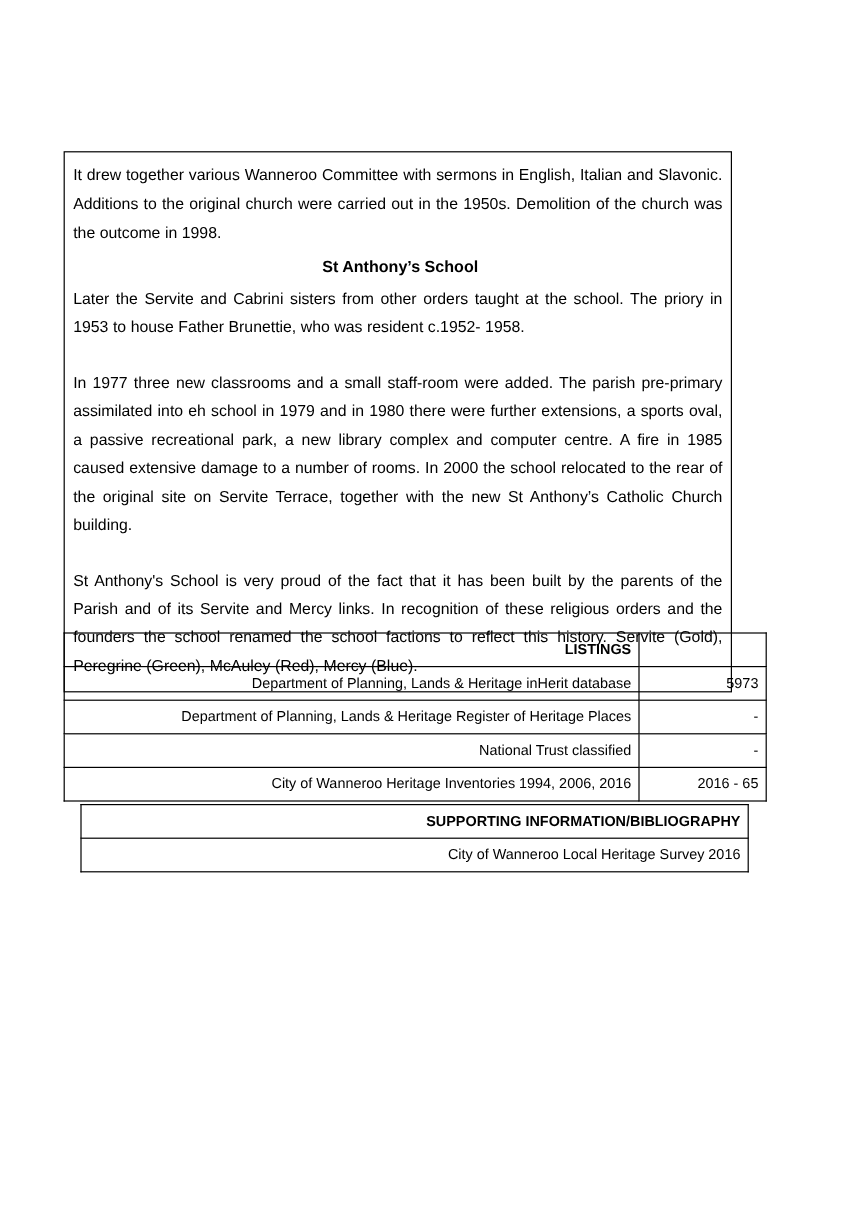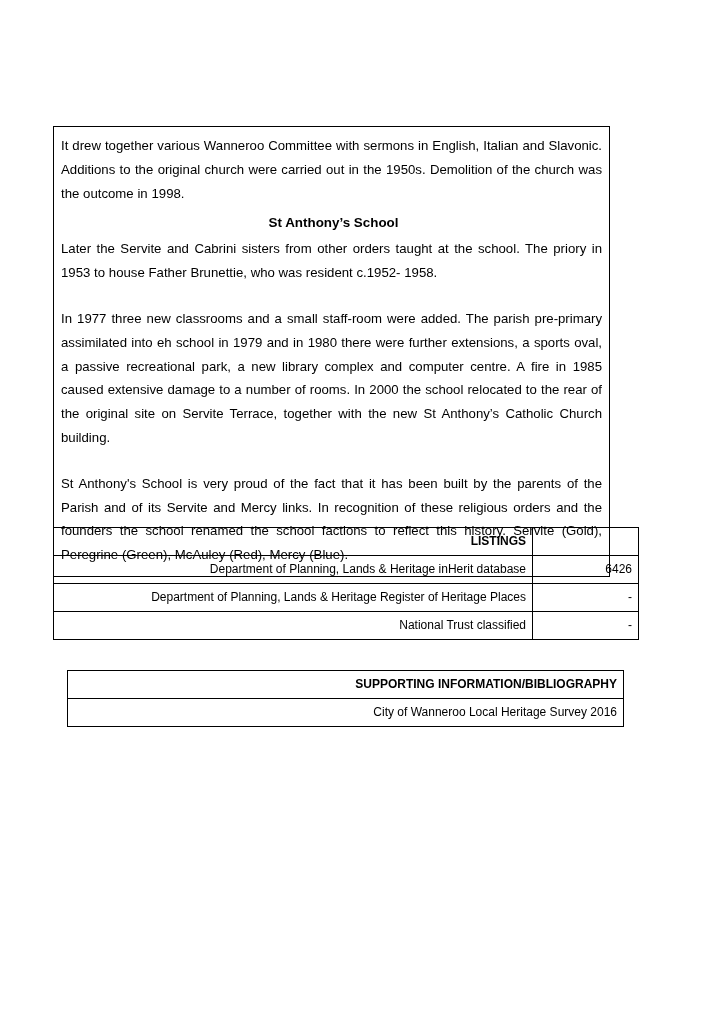--- a/index.html
+++ b/index.html
@@ -116,29 +116,33 @@
   </div>
 
   <table class="doc-table" id="listings-table">
     <tbody>
       <tr>
         <td class="col-label hdr">LISTINGS</td>
         <td class="col-value"></td>
       </tr>
       <tr>
         <td class="col-label">Department of Planning, Lands &amp; Heritage   inHerit database</td>
-        <td class="col-value">6426</td>
+        <td class="col-value">5973</td>
       </tr>
       <tr>
         <td class="col-label">Department of Planning, Lands &amp; Heritage   Register of Heritage Places</td>
         <td class="col-value">-</td>
       </tr>
       <tr>
         <td class="col-label">National Trust classified</td>
         <td class="col-value">-</td>
+      </tr>
+      <tr>
+        <td class="col-label">City of Wanneroo Heritage Inventories 1994, 2006, 2016</td>
+        <td class="col-value">2016 - 65</td>
       </tr>
     </tbody>
   </table>
 
   <table class="doc-table" id="bibliography-table">
     <tbody>
       <tr>
         <td class="hdr">SUPPORTING INFORMATION/BIBLIOGRAPHY</td>
       </tr>
       <tr>

